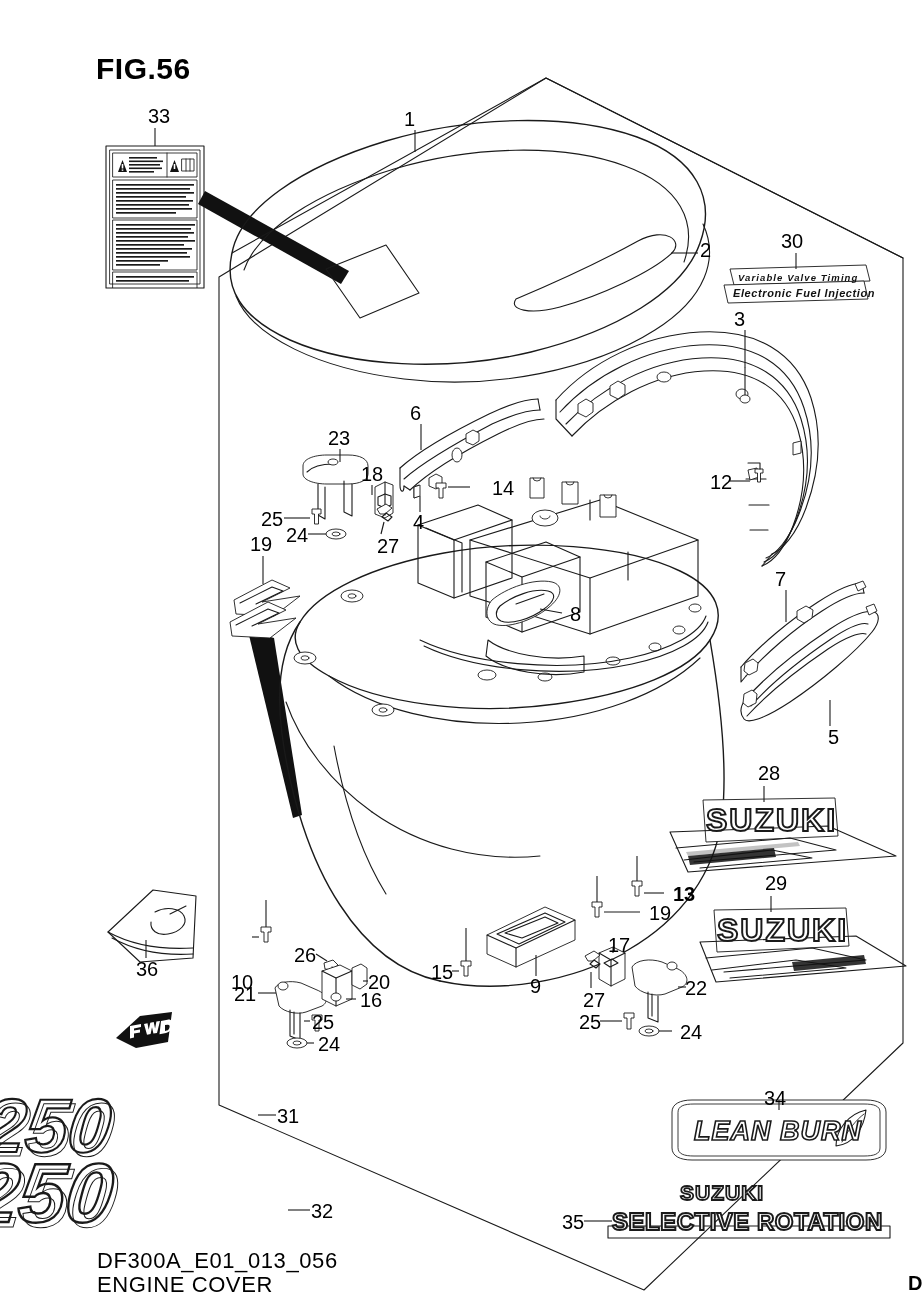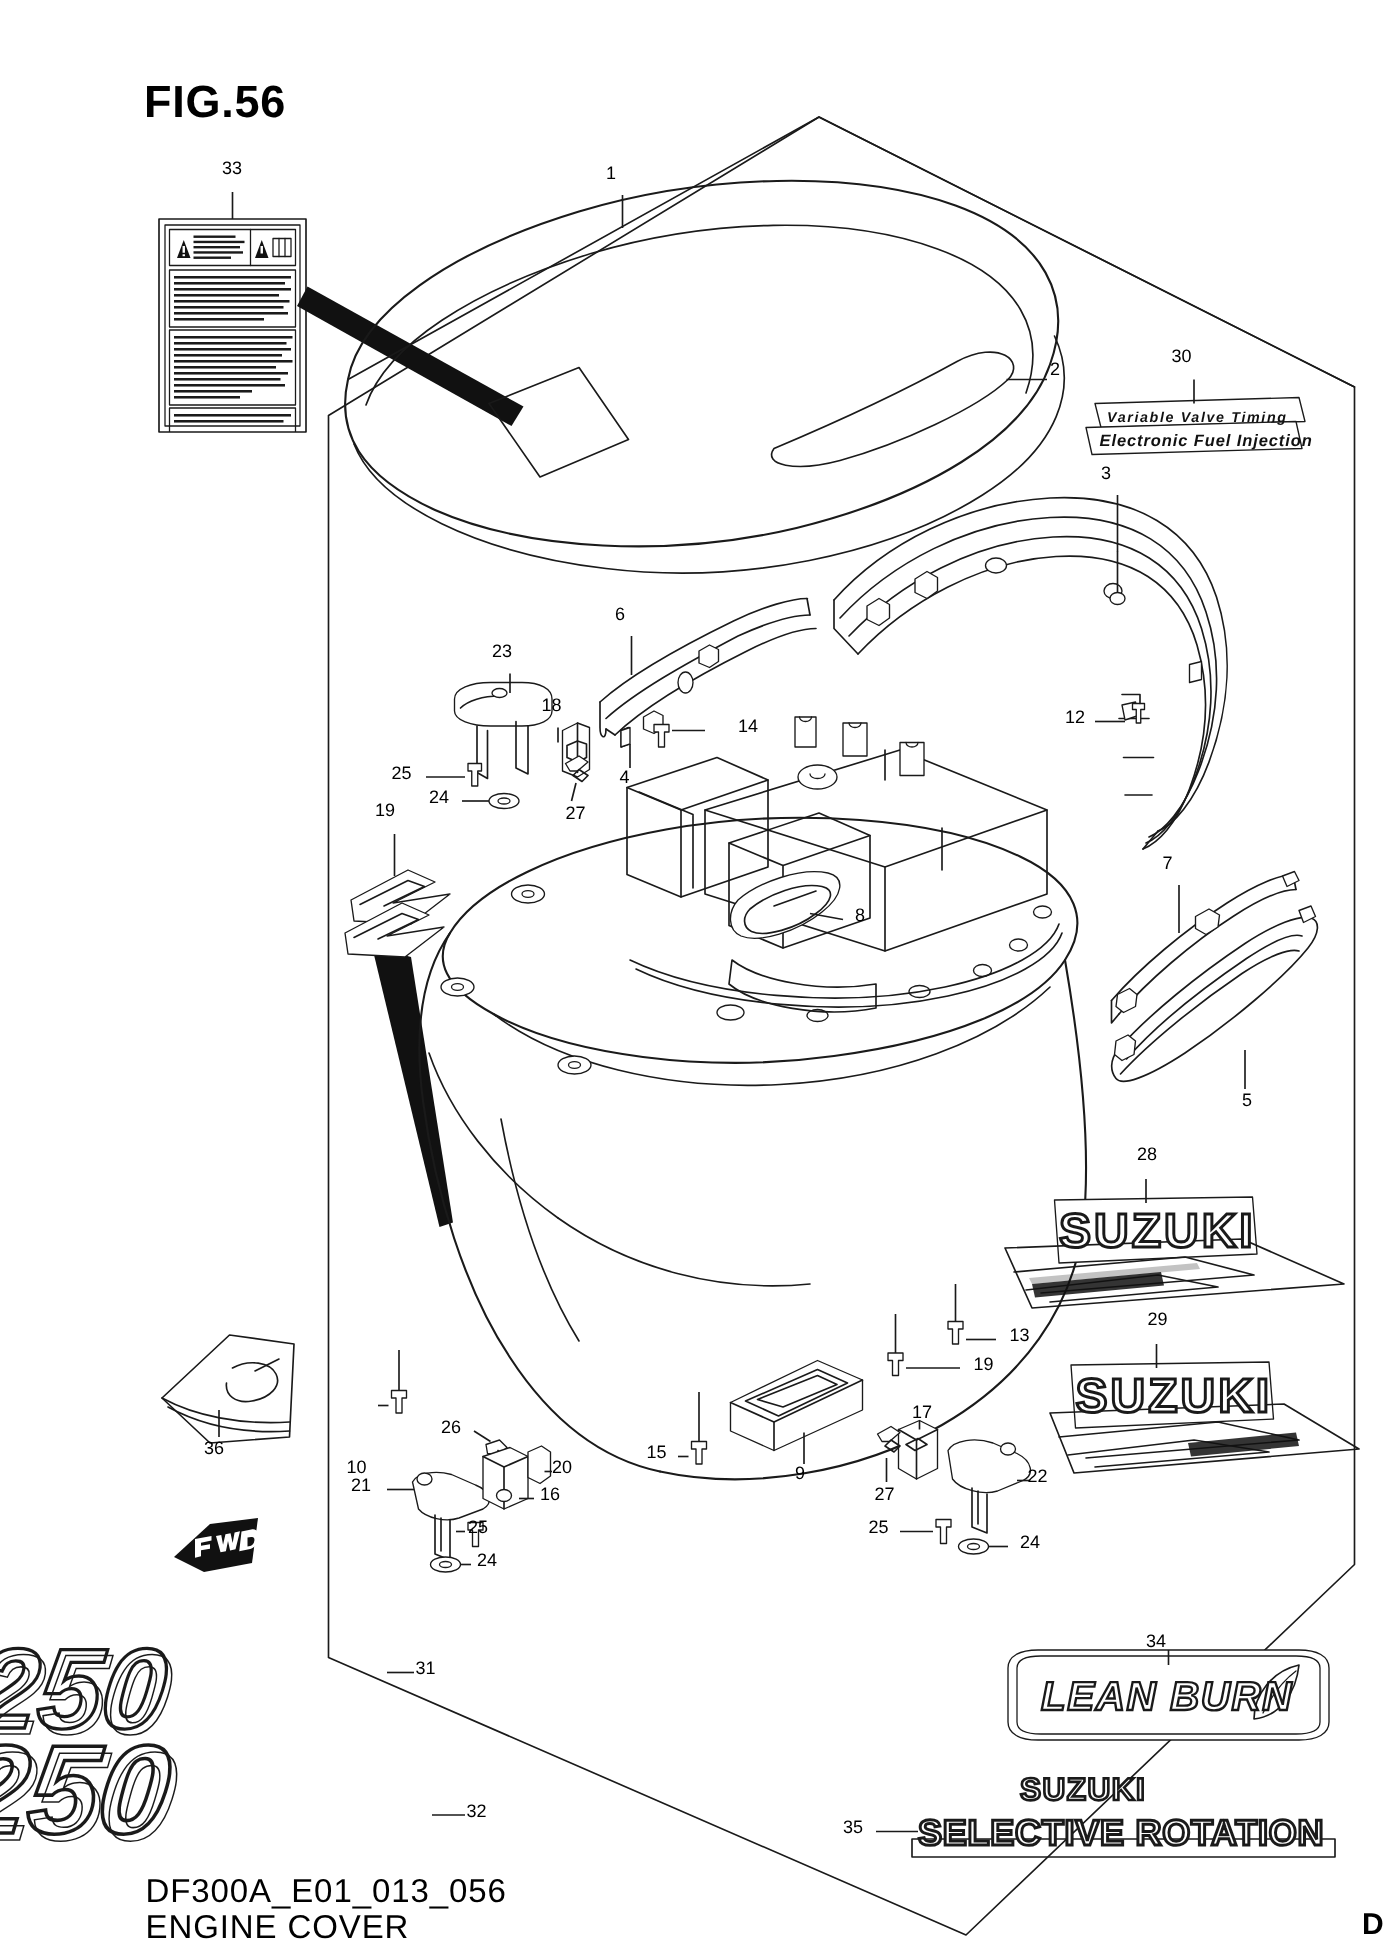--- a/index.html
+++ b/index.html
@@ -7,21 +7,21 @@
        font-family:"Liberation Sans",sans-serif;color:#000;}
   .page{position:absolute;left:0;top:0;width:824px;height:1302px;}
   svg.art{position:absolute;left:0;top:0;width:924px;height:1302px;}
   .fig-title{position:absolute;left:96px;top:52px;font-size:30px;font-weight:bold;
              letter-spacing:.5px;font-family:"Liberation Sans",sans-serif;}
   .footer{position:absolute;left:97px;font-size:22px;letter-spacing:.6px;
           font-family:"Liberation Sans",sans-serif;}
   .footer.f1{top:1248px;}
   .footer.f2{top:1272px;}
   .corner-d{position:absolute;left:908px;top:1272px;font-size:20px;font-weight:bold;}
-  .callout{position:absolute;font-size:12px;font-family:"Liberation Sans",sans-serif;
+  .callout{position:absolute;font-size:20px;font-family:"Liberation Sans",sans-serif;
            line-height:1;white-space:nowrap;}
 </style>
 </head>
 <body>
 
 <div class="page">
 
   <div class="fig-title">FIG.56</div>
 
   <svg class="art" viewBox="0 0 924 1302">
@@ -534,21 +534,21 @@
       <div class="callout" style="left: 413px; top: 512px;">4</div>
       <div class="callout" style="left: 261px; top: 509px;">25</div>
       <div class="callout" style="left: 286px; top: 525px;">24</div>
       <div class="callout" style="left: 377px; top: 536px;">27</div>
       <div class="callout" style="left: 250px; top: 534px;">19</div>
       <div class="callout" style="left: 570px; top: 604px;">8</div>
       <div class="callout" style="left: 775px; top: 569px;">7</div>
       <div class="callout" style="left: 828px; top: 727px;">5</div>
       <div class="callout" style="left: 758px; top: 763px;">28</div>
       <div class="callout" style="left: 765px; top: 873px;">29</div>
-      <div class="callout" style="left: 673px; top: 884px;">13</div>
+      <div class="callout" style="left: 673px; top: 884px; font-weight: bold;">13</div>
       <div class="callout" style="left: 649px; top: 903px;">19</div>
       <div class="callout" style="left: 231px; top: 972px;">10</div>
       <div class="callout" style="left: 136px; top: 959px;">36</div>
       <div class="callout" style="left: 294px; top: 945px;">26</div>
       <div class="callout" style="left: 431px; top: 962px;">15</div>
       <div class="callout" style="left: 530px; top: 976px;">9</div>
       <div class="callout" style="left: 608px; top: 935px;">17</div>
       <div class="callout" style="left: 685px; top: 978px;">22</div>
       <div class="callout" style="left: 368px; top: 972px;">20</div>
       <div class="callout" style="left: 360px; top: 990px;">16</div>

